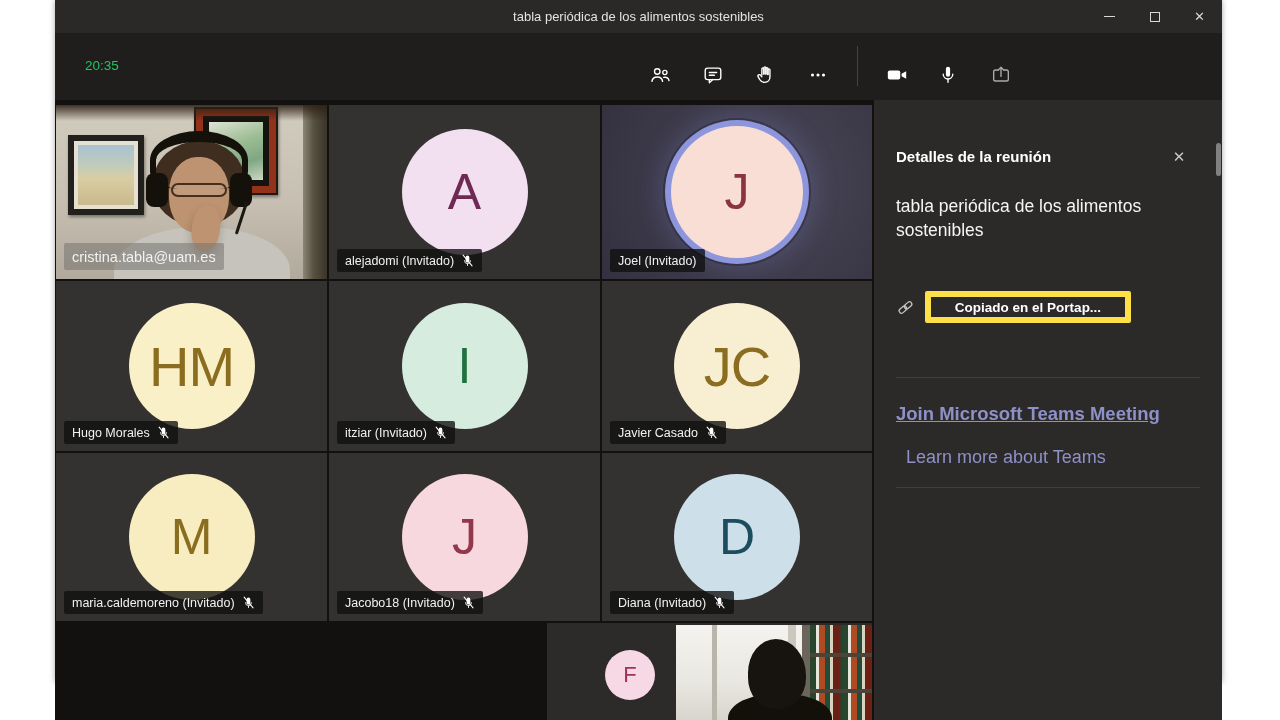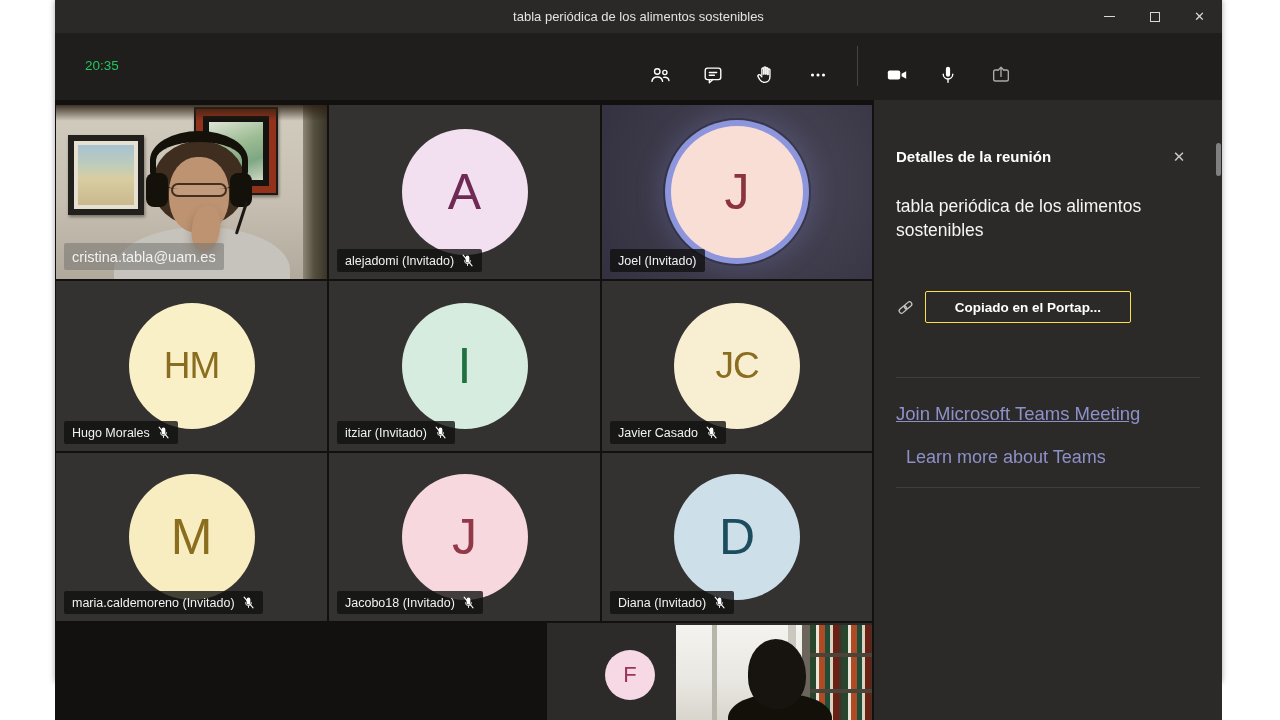--- a/index.html
+++ b/index.html
@@ -24,21 +24,21 @@
   .tb-icon { position:absolute; top:31px; width:24px; height:24px; transform:translate(-50%,-50%); margin-top:11px; display:flex; align-items:center; justify-content:center; cursor:pointer; }
   .tb-icon svg { width:22px; height:22px; }
   .tb-divider { position:absolute; left:802px; top:13px; width:1px; height:40px; background:#454443; }
   .leave-btn { position:absolute; left:988px; top:24px; width:154px; height:35px; border:none; border-radius:3px; display:flex; align-items:center; justify-content:center; gap:9px; color:#fff; font-size:14.5px; font-weight:bold; font-family:"Liberation Sans", sans-serif; cursor:pointer; }
 
   
   .stage { position:absolute; left:0; top:100px; width:819px; height:620px; background:#121110; overflow:hidden; }
   .tile { position:absolute; background:#343231; overflow:hidden; }
   .tile.speaking { background:radial-gradient(circle at 62% 45%, #4b4859 0%, #3d3a4a 55%, #33313f 100%); }
   .avatar { position:absolute; left:50%; transform:translateX(-50%); width:126px; height:126px; border-radius:50%; display:flex; align-items:center; justify-content:center; font-size:50px; font-weight:400; }
-  .avatar.two { letter-spacing:-1px; font-size:37px; }
+  .avatar.two { letter-spacing:-1px; font-size:56px; }
   .avatar.ring { width:132px; height:132px; box-shadow:0 0 0 6px #8d96dd, 0 0 0 8px rgba(30,30,40,.45), 0 0 26px 10px rgba(130,140,215,.25); }
   .name-label { position:absolute; left:8px; bottom:7px; height:23px; display:inline-flex; align-items:center; gap:7px; padding:0 8px; background:rgba(15,15,15,.78); border-radius:2px; color:#f2f2f2; font-size:12.5px; white-space:nowrap; }
   .name-label.light { background:rgba(118,116,112,.55); height:27px; bottom:9px; font-size:14.5px; }
   .micoff-svg { width:13px; height:13px; flex:none; }
 
   
   .v-wall { position:absolute; inset:0; background:linear-gradient(180deg,#d2ccbf 0%,#c6bfb2 55%,#b0a99c 100%); }
   .v-top-shade { position:absolute; left:0; top:0; width:100%; height:16px; background:linear-gradient(180deg, rgba(45,33,20,.9), rgba(45,33,20,0)); }
   .pic-left { position:absolute; left:12px; top:30px; width:76px; height:80px; background:#22201d; box-shadow:1px 2px 3px rgba(0,0,0,.4); }
   .pic-left .mat { position:absolute; inset:6px; background:#e6e0d2; }
@@ -72,23 +72,23 @@
   .sv-shelf-line2 { position:absolute; right:0; top:64px; width:62px; height:4px; background:#4a443a; }
   .sv-head { position:absolute; left:72px; top:14px; width:58px; height:70px; background:#171410; border-radius:48% 52% 45% 45%; }
   .sv-body { position:absolute; left:52px; top:68px; width:104px; height:50px; background:#121009; border-radius:50% 50% 0 0; }
 
   
   .panel { position:absolute; left:819px; top:100px; width:348px; height:620px; background:#2b2a28; }
   .panel-heading { position:absolute; left:22px; top:48px; color:#ffffff; font-size:15px; font-weight:bold; }
   .panel-close { position:absolute; right:30px; top:44px; width:26px; height:26px; display:flex; align-items:center; justify-content:center; color:#c8c8c8; font-size:15px; cursor:pointer; }
   .panel-title { position:absolute; left:22px; top:94px; width:292px; color:#f5f5f5; font-size:17.5px; line-height:24px; }
   .link-icon { position:absolute; left:22px; top:198px; width:19px; height:19px; }
-  .copy-btn { position:absolute; left:51px; top:191px; width:206px; height:32px; background:transparent; border:1px solid #fde047; border-radius:2px; color:#ffffff; font-size:13.5px; font-weight:bold; font-family:"Liberation Sans", sans-serif; cursor:pointer; }
+  .copy-btn { position:absolute; left:51px; top:191px; width:206px; height:32px; background:transparent; border:6px solid #fde047; border-radius:2px; color:#ffffff; font-size:13.5px; font-weight:bold; font-family:"Liberation Sans", sans-serif; cursor:pointer; }
   .panel-divider { position:absolute; left:22px; right:22px; height:1px; background:#3f3e3c; }
-  .join-link { position:absolute; left:22px; top:303px; font-size:18.5px; font-weight:normal; text-decoration:underline; cursor:pointer; }
+  .join-link { position:absolute; left:22px; top:303px; font-size:18.5px; font-weight:bold; text-decoration:underline; cursor:pointer; }
   .learn-link { position:absolute; left:32px; top:347px; font-size:18px; cursor:pointer; }
   .panel-scrollbar { position:absolute; right:1px; top:43px; width:5px; height:33px; background:#8f8f8f; border-radius:3px; opacity:.85; }
 
   svg .st { fill:none; stroke:#fff; stroke-width:1.5; stroke-linecap:round; stroke-linejoin:round; }
 </style>
 </head>
 <body>
 
 <svg width="0" height="0" style="position:absolute">
   <symbol id="sym-micoff" viewBox="0 0 16 16">

